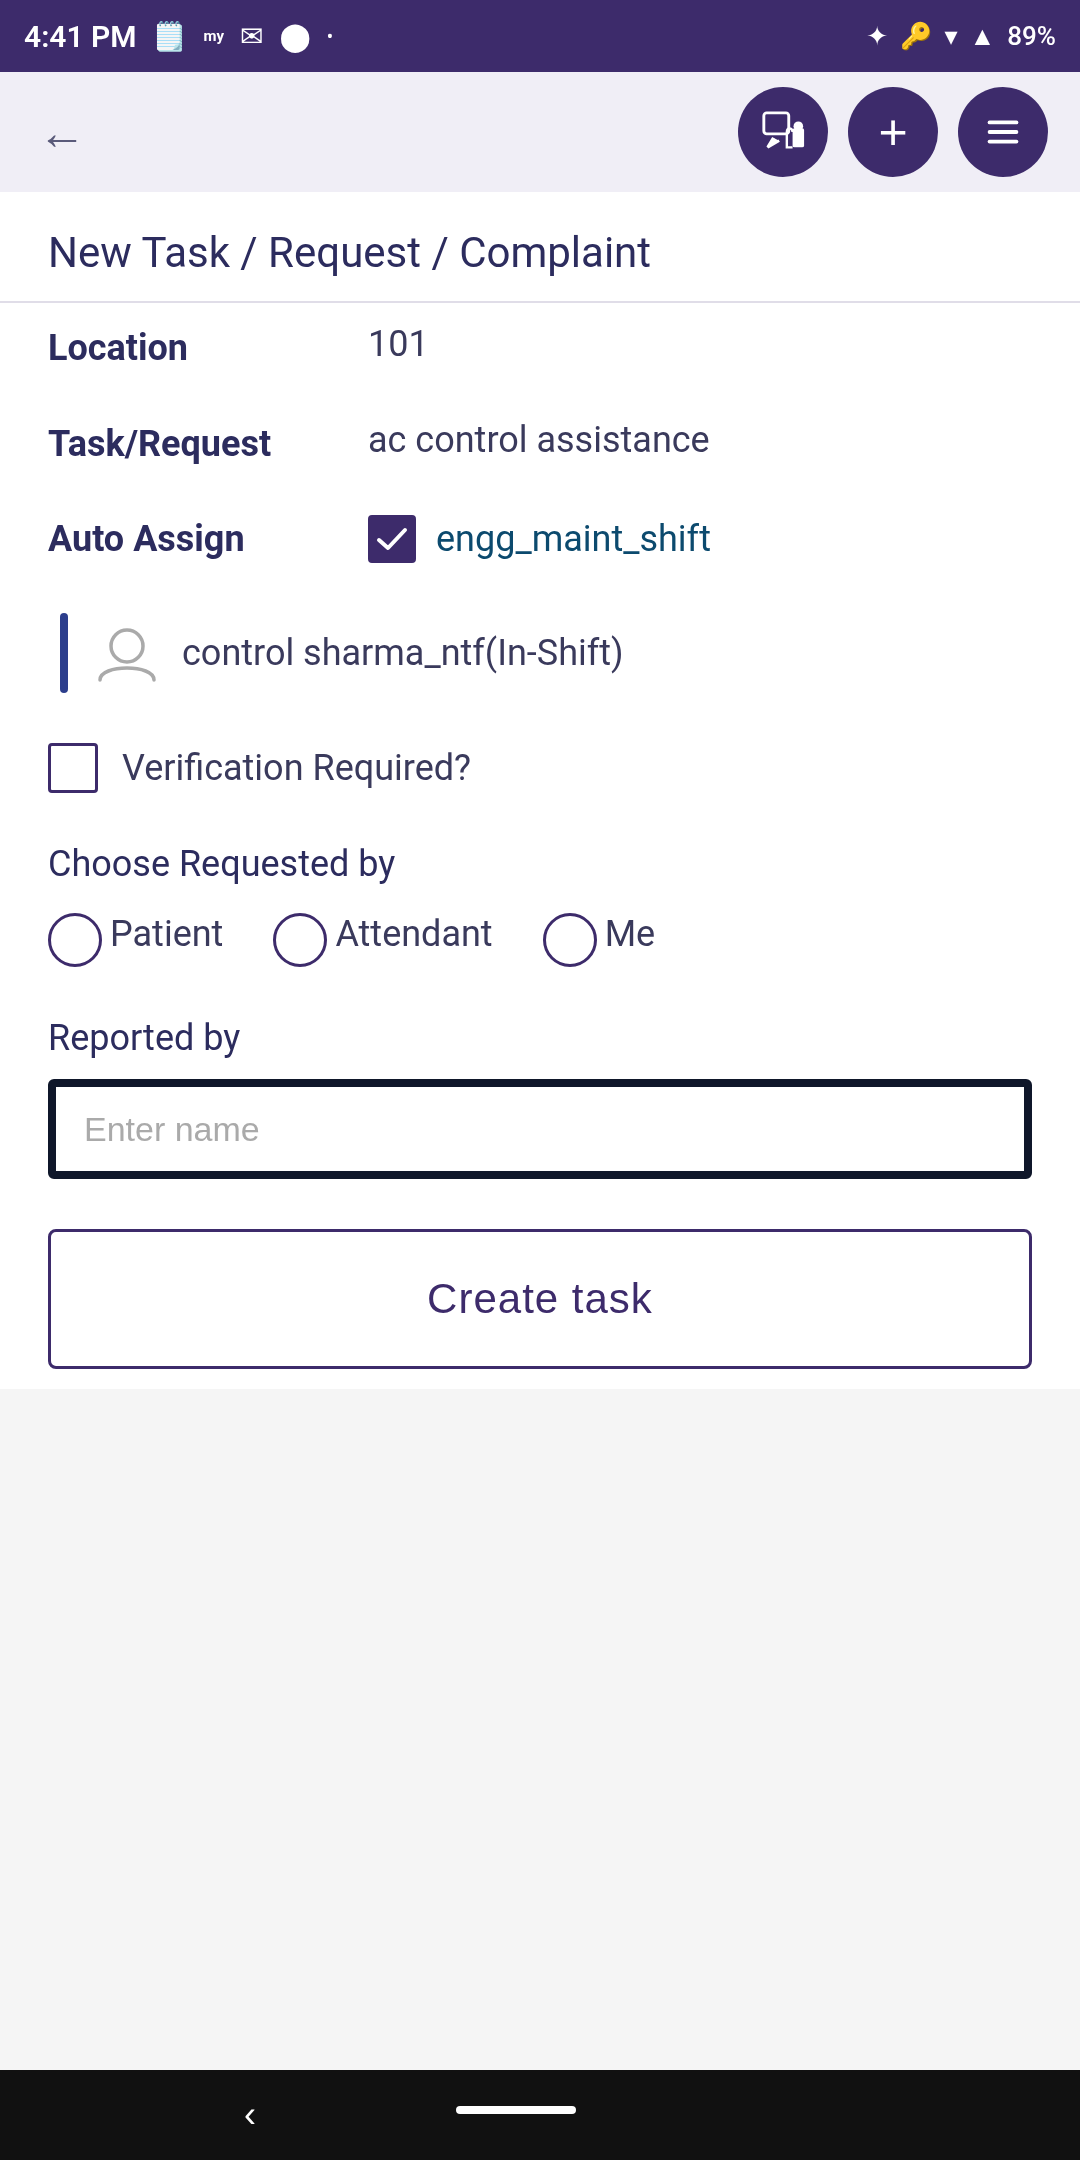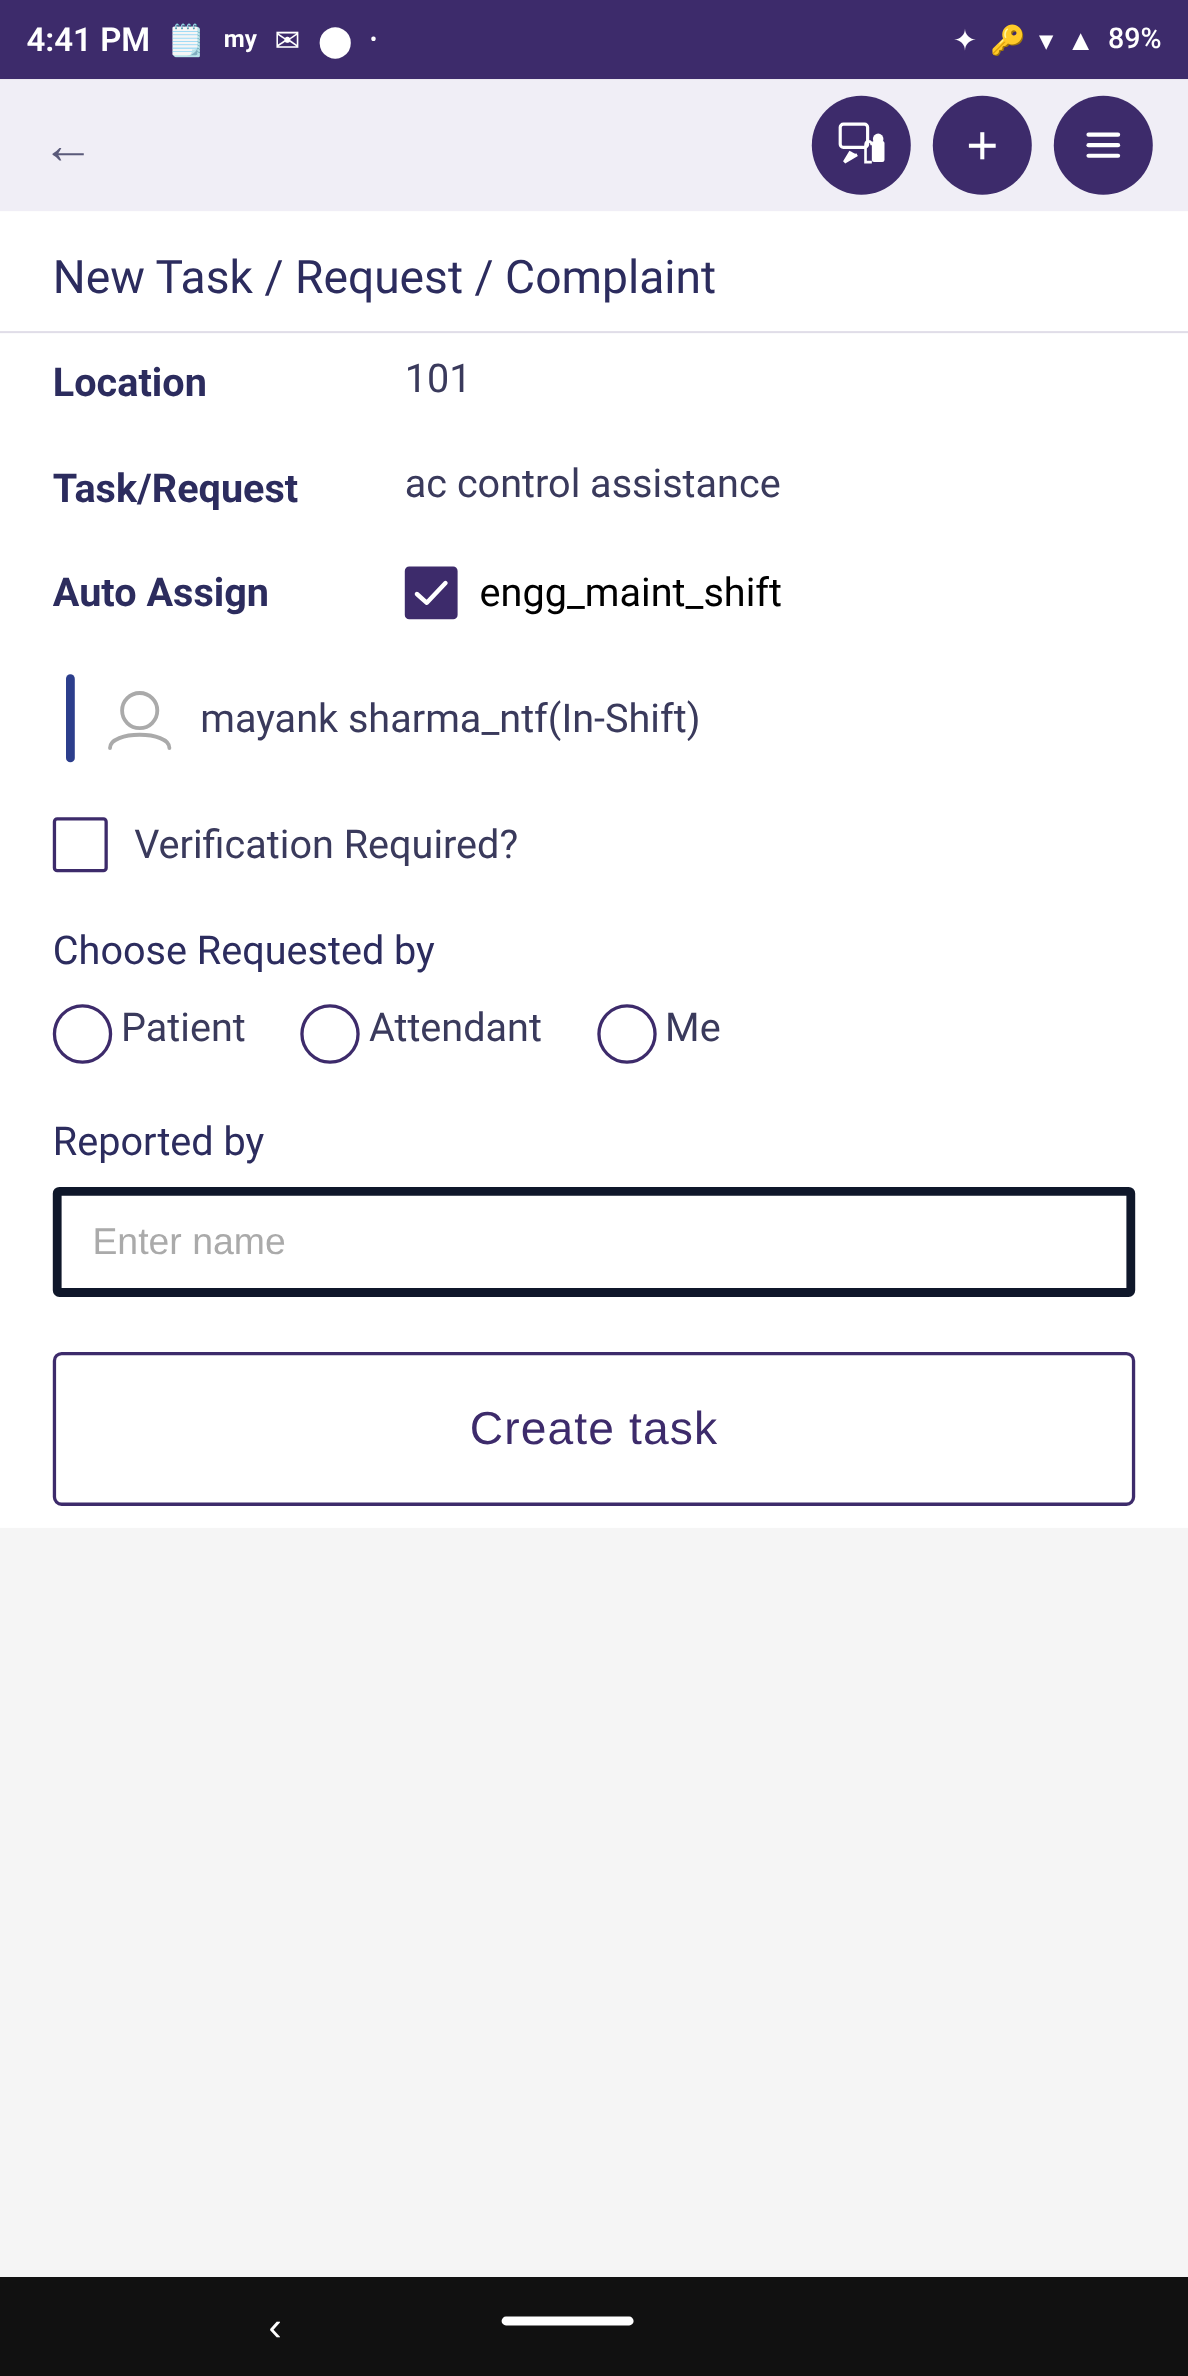--- a/index.html
+++ b/index.html
@@ -128,21 +128,21 @@
       background: #3d2b6b;
       display: flex;
       align-items: center;
       justify-content: center;
       cursor: pointer;
       border-radius: 4px;
     }
     .custom-checkbox svg { width: 34px; height: 34px; }
     .checkbox-text {
       font-size: 36px;
-      color: #000000;
+      color: #0c4a6e;
     }
 
     
     .assignee-row {
       display: flex;
       align-items: center;
       margin-bottom: 50px;
       padding-left: 12px;
     }
     .blue-bar {
@@ -284,21 +284,21 @@
     }
   </style>
 </head>
 <body>
 
 <div class="status-bar">
   <div class="status-bar-left">
     <span class="status-time">4:41 PM</span>
 
     <span>🗒️</span>
-    <span style="font-size:22px;font-weight:bold;">my</span>
+    <span style="font-size:15px;font-weight:bold;">my</span>
     <span>✉</span>
     <span>⬤</span>
     <span style="font-size:18px;">•</span>
   </div>
   <div class="status-bar-right">
     <span>✦</span>
     <span>🔑</span>
     <span>▾</span>
     <span>▲</span>
     <span>89%</span>
@@ -366,21 +366,21 @@
     </div>
   </div>
 
   
   <div class="assignee-row">
     <div class="blue-bar"></div>
     <svg class="user-icon" viewBox="0 0 70 70" fill="none" xmlns="http://www.w3.org/2000/svg">
       <circle cx="35" cy="28" r="16" stroke="#aaa" stroke-width="3.5" fill="none"></circle>
       <path d="M8 62 C8 46 62 46 62 62" stroke="#aaa" stroke-width="3.5" fill="none" stroke-linecap="round"></path>
     </svg>
-    <span class="assignee-name">mayank sharma_ntf(In-Shift)</span>
+    <span class="assignee-name">control sharma_ntf(In-Shift)</span>
   </div>
 
   
   <div class="verification-row">
     <div class="empty-checkbox"></div>
     <span class="verification-label">Verification Required?</span>
   </div>
 
   
   <div class="requested-section">

